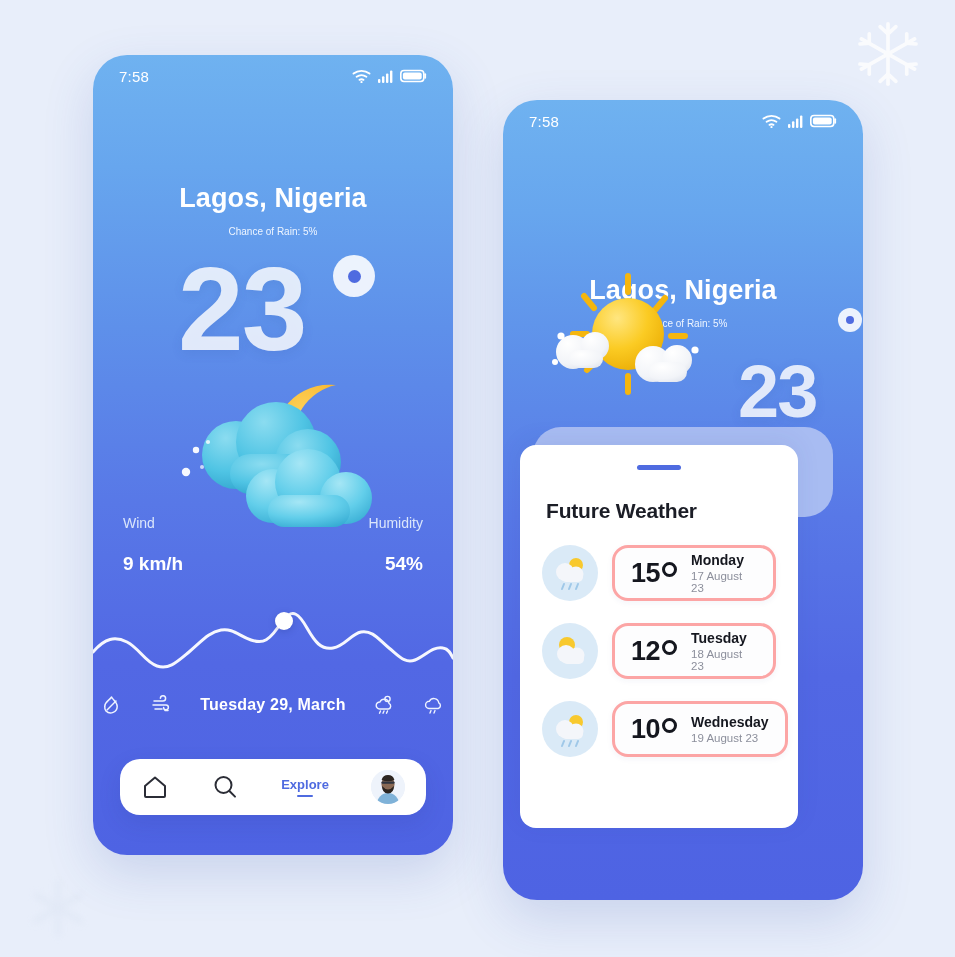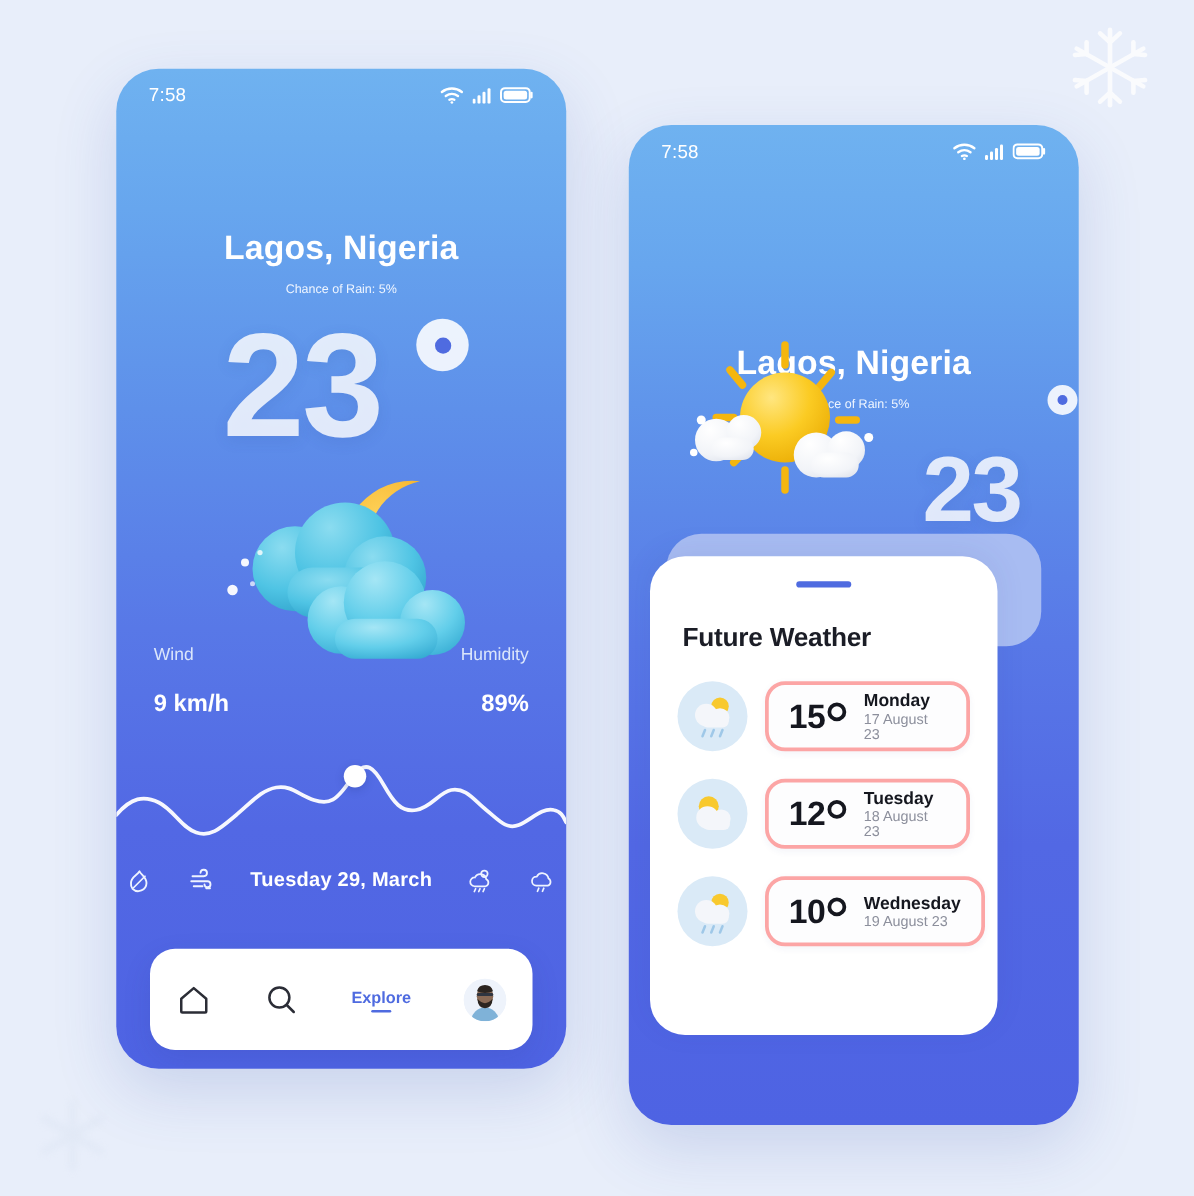--- a/index.html
+++ b/index.html
@@ -99,21 +99,21 @@
 
   
   .daterow {
     position:absolute; left:0; right:0; top:635px; height:30px;
     display:flex; align-items:center; justify-content:center; gap:26px;
   }
   .date-text { color:#fff; font-size:16px; font-weight:700; letter-spacing:.2px; }
 
   
   #navbar {
-    position:absolute; left:27px; top:704px; width:306px; height:81px;
+    position:absolute; left:27px; top:704px; width:306px; height:56px;
     background:#fff; border-radius:20px;
     display:flex; align-items:center; justify-content:space-around;
     box-shadow:0 8px 22px rgba(40,60,140,.14);
   }
   .nav-item { display:flex; align-items:center; justify-content:center; cursor:pointer; }
   #explore-wrap { display:flex; flex-direction:column; align-items:center; gap:3px; }
   #explore-label { color:#4F6BE0; font-size:13px; font-weight:700; }
   #explore-underline { width:16px; height:2px; background:#4F6BE0; border-radius:2px; }
   #avatar {
     width:34px; height:34px; border-radius:50%;
@@ -121,21 +121,21 @@
     overflow:hidden; position:relative;
   }
 
   
   #sheet-back {
     position:absolute; left:30px; top:327px; width:300px; height:90px;
     background:#A8BCF2; border-radius:28px;
   }
   #sheet {
     position:absolute; left:17px; top:345px; width:278px; height:383px;
-    background:#fff; border-radius:28px;
+    background:#fff; border-radius:16px;
     box-shadow:0 -4px 24px rgba(40,60,140,.08);
   }
   #sheet-handle {
     position:absolute; left:50%; top:20px; transform:translateX(-50%);
     width:44px; height:5px; border-radius:3px; background:#4F6BE0;
   }
   #sheet-title {
     position:absolute; left:26px; top:54px;
     font-size:21px; font-weight:700; color:#1b1d26; letter-spacing:-.2px;
   }
@@ -270,21 +270,21 @@
     <circle cx="34" cy="117" r="2" fill="#fff" opacity=".7"></circle>
   </svg>
 
   <div class="metrics">
     <div class="metric">
       <div class="metric-label">Wind</div>
       <div class="metric-value">9 km/h</div>
     </div>
     <div class="metric right">
       <div class="metric-label">Humidity</div>
-      <div class="metric-value">89%</div>
+      <div class="metric-value">54%</div>
     </div>
   </div>
 
   <svg id="wave" viewBox="0 0 360 85" preserveAspectRatio="none">
     <path d="M0 42 C12 28 22 26 34 32 C46 38 52 52 64 56 C76 60 84 52 96 42
              C108 32 116 22 128 20 C140 18 146 26 158 30 C170 34 176 32 190 10
              C200 -2 206 4 214 18 C222 32 228 40 240 38 C252 36 258 24 268 22
              C280 20 286 30 296 38 C306 46 312 54 322 50 C332 46 340 36 350 38
              C356 39 358 44 360 48" stroke="#ffffff" stroke-width="3" fill="none" stroke-linecap="round" stroke-linejoin="round" opacity=".95"></path>
   </svg>

